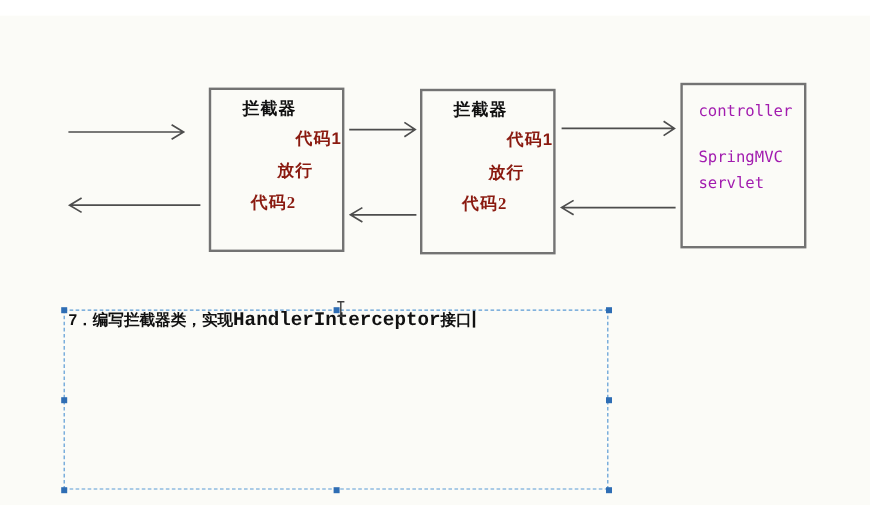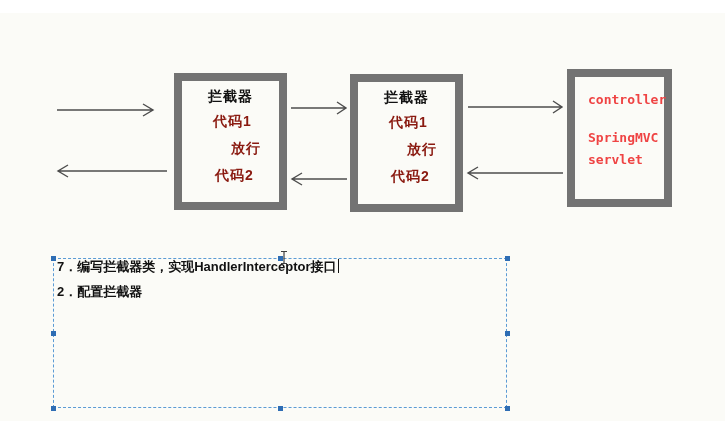--- a/index.html
+++ b/index.html
@@ -11,39 +11,39 @@
   .canvas{
     position:absolute;left:0;top:0;width:725px;height:433px;background:#fbfbf7;
   }
   .strip{position:absolute;left:0;width:725px;background:#ffffff;}
   .strip.top{top:0;height:13px;}
   .strip.bottom{top:421px;height:12px;}
 
   .arrow-layer{position:absolute;left:0;top:0;width:725px;height:433px;pointer-events:none;}
 
   .node{
-    position:absolute;border:8px solid #737373;background:#fbfbf7;box-sizing:border-box;
+    position:absolute;border:2px solid #737373;background:#fbfbf7;box-sizing:border-box;
   }
   .node-interceptor-left{left:174px;top:73px;width:113px;height:137px;}
   .node-interceptor-right{left:350px;top:74px;width:113px;height:138px;}
   .node-server{left:567px;top:69px;width:105px;height:138px;}
 
   .node .title{
     margin:8px 0 0 26px;font-size:14px;font-weight:bold;color:#111111;line-height:15px;
     letter-spacing:1px;
   }
   .node .redline{
     font-size:14px;font-weight:bold;color:#8a1a10;line-height:15px;letter-spacing:1px;
   }
-  .node .redline.r1{margin:10px 0 12px 31px;}
+  .node .redline.r1{margin:10px 0 12px 31px;text-align:right;}
   .node .redline.r2{margin:10px 0 0 31px;text-align:center;}
-  .node .redline.r3{margin:12px 6px 0 33px;}
+  .node .redline.r3{margin:12px 6px 0 33px;font-family:Liberation Serif, serif;}
 
   .node-server .srvline{
-    margin-left:13px;font-size:13px;font-weight:bold;color:#ef4444;line-height:14px;
+    margin-left:13px;font-size:13px;font-weight:normal;color:#a21caf;line-height:14px;
     font-family:"DejaVu Sans Mono",monospace;
   }
   .node-server .srvline.s1{margin-top:16px;}
   .node-server .srvline.s2{margin-top:24px;}
   .node-server .srvline.s3{margin-top:8px;}
 
   .selection-box{
     position:absolute;left:53px;top:258px;width:454px;height:150px;
     border:1px dashed #5b9bd5;box-sizing:border-box;background:transparent;
   }
@@ -53,21 +53,21 @@
   .h-tl{left:51px;top:256px;} .h-tc{left:278px;top:256px;} .h-tr{left:505px;top:256px;}
   .h-ml{left:51px;top:331px;} .h-mr{left:505px;top:331px;}
   .h-bl{left:51px;top:406px;} .h-bc{left:278px;top:406px;} .h-br{left:505px;top:406px;}
 
   .notes{position:absolute;left:57px;top:259px;width:440px;}
   .note-line{
     font-size:13px;font-weight:bold;color:#111111;line-height:15px;white-space:nowrap;
   }
   .note-line.l2{margin-top:10px;}
   .note-line .code{
-    font-family:Liberation Sans, sans-serif;font-size:13px;font-weight:bold;
+    font-family:Liberation Mono, monospace;font-size:16px;font-weight:bold;
   }
   .caret{
     display:inline-block;width:1.5px;height:14px;background:#111;vertical-align:-2px;margin-left:1px;
   }
   .ibeam{position:absolute;left:279px;top:250px;pointer-events:none;}
 </style>
 </head>
 <body>
 
 <div class="canvas">
@@ -123,21 +123,20 @@
   <div class="handle h-tc"></div>
   <div class="handle h-tr"></div>
   <div class="handle h-ml"></div>
   <div class="handle h-mr"></div>
   <div class="handle h-bl"></div>
   <div class="handle h-bc"></div>
   <div class="handle h-br"></div>
 
   <div class="notes">
     <div class="note-line l1"><span>7．编写拦截器类，实现</span><span class="code">HandlerInterceptor</span><span>接口</span><span class="caret"></span></div>
-    <div class="note-line l2">2．配置拦截器</div>
   </div>
 
   <svg class="ibeam" width="10" height="15" viewBox="0 0 10 15">
     <g stroke="#3f3f3f" stroke-width="1.2" fill="none">
       <path d="M2,1.5 H8 M5,1.5 V13.5 M2,13.5 H8"></path>
     </g>
   </svg>
 
 </div>
 

